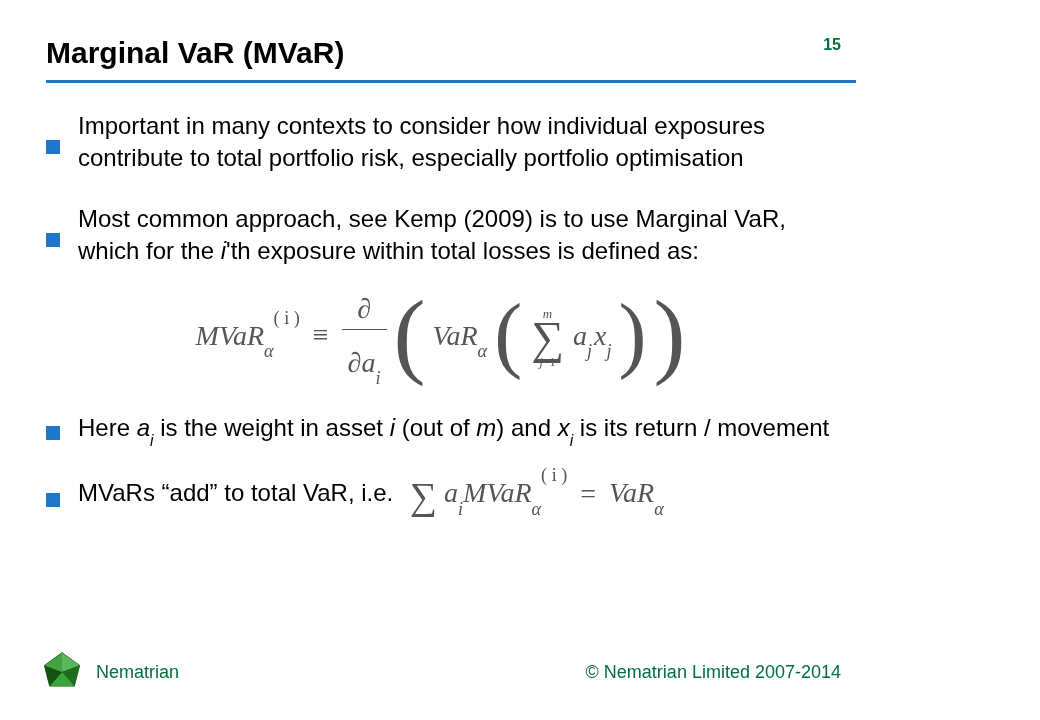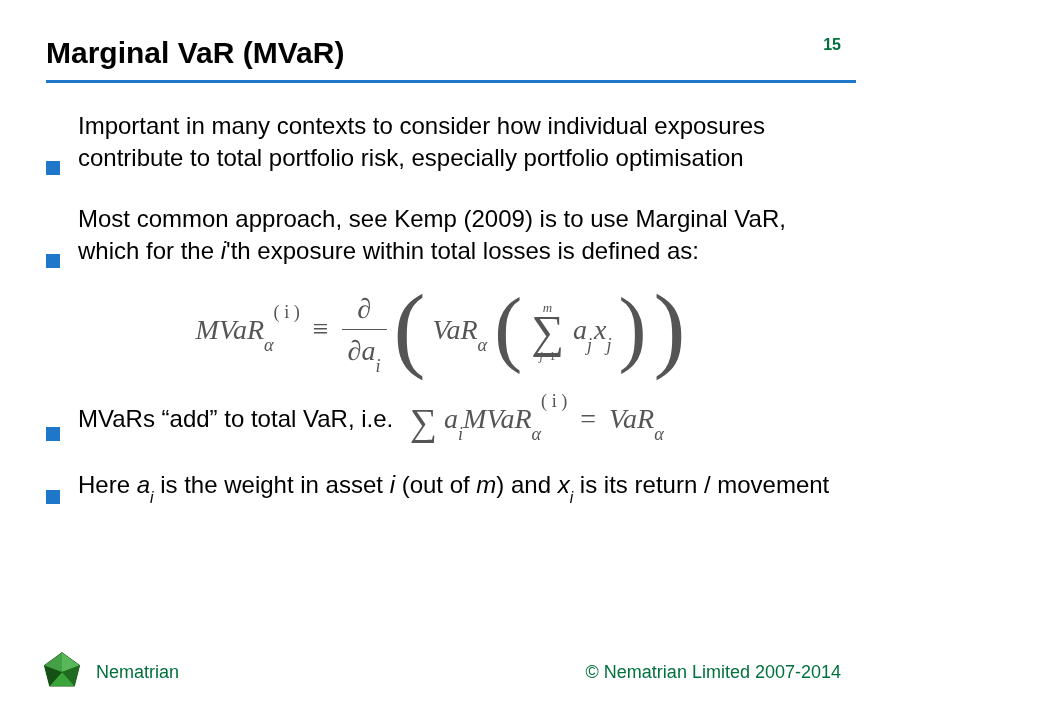--- a/index.html
+++ b/index.html
@@ -52,21 +52,21 @@
   .body {
     position: absolute;
     top: 110px;
     left: 46px;
     right: 46px;
     font-size: 24px;
     line-height: 1.35;
   }
   .bullet {
     display: flex;
-    align-items: flex-end;
+    align-items: center;
     margin-bottom: 28px;
   }
   .bullet .marker {
     flex: 0 0 auto;
     width: 14px;
     height: 14px;
     background: #1f77c9;
     margin-top: 9px;
     margin-right: 18px;
   }
@@ -90,21 +90,21 @@
     vertical-align: middle;
     white-space: nowrap;
     font-size: 28px;
   }
   .frac {
     display: inline-block;
     vertical-align: middle;
     text-align: center;
   }
   .frac .num { display: block; padding: 0 6px 2px 6px; }
-  .frac .den { display: block; border-top: 1.2px solid #555; padding: 2px 6px 0 6px; }
+  .frac .den { display: block; border-top: 1.2px solid #555; padding: 14px 6px 0 6px; }
 
   
   .bigp {
     display: inline-block;
     font-style: normal;
     font-family: 'Times New Roman', Times, serif;
     vertical-align: middle;
     transform-origin: center;
   }
   .p-outer { font-size: 96px; line-height: 0; position: relative; top: -4px; font-weight: 100;}
@@ -226,34 +226,34 @@
           <span>a</span><sub>j</sub><span style="padding-left:2px">x</span><sub>j</sub>
         </span>
         <span class="bigp p-inner">)</span>
         <span class="bigp p-outer">)</span>
       </span>
     </div>
 
     <div class="bullet">
       <div class="marker"></div>
       <div class="text">
+        <span>Here </span><span class="it">a</span><sub class="it">i</sub><span> is the weight in asset </span><span class="it">i</span><span> (out of </span><span class="it">m</span><span>) and </span><span class="it">x</span><sub class="it">i</sub><span> is its return / movement</span>
+      </div>
+    </div>
+
+    <div class="bullet">
+      <div class="marker"></div>
+      <div class="text">
         <span>MVaRs “add” to total VaR, i.e.</span>
         <span class="eq-inline">
           <span class="sigma-inline">∑</span>
           <span>a</span><sub>i</sub><span>MVaR</span><sub>α</sub><sup style="font-style:normal">( i )</sup>
           <span class="eq-op">=</span>
           <span>VaR</span><sub>α</sub>
         </span>
-      </div>
-    </div>
-
-    <div class="bullet">
-      <div class="marker"></div>
-      <div class="text">
-        <span>Here </span><span class="it">a</span><sub class="it">i</sub><span> is the weight in asset </span><span class="it">i</span><span> (out of </span><span class="it">m</span><span>) and </span><span class="it">x</span><sub class="it">i</sub><span> is its return / movement</span>
       </div>
     </div>
 
   </div>
 
   <div class="footer">
     <div class="footer-left">
       <svg class="logo" viewBox="0 0 100 100">
         <polygon points="50,6 90,35 78,82 22,82 10,35" fill="#2e8b2e" stroke="#0a4a0a" stroke-width="2"></polygon>
         <polyline points="50,6 50,50 90,35 50,50 78,82 50,50 22,82 50,50 10,35" fill="none" stroke="#0a4a0a" stroke-width="1.5"></polyline>

